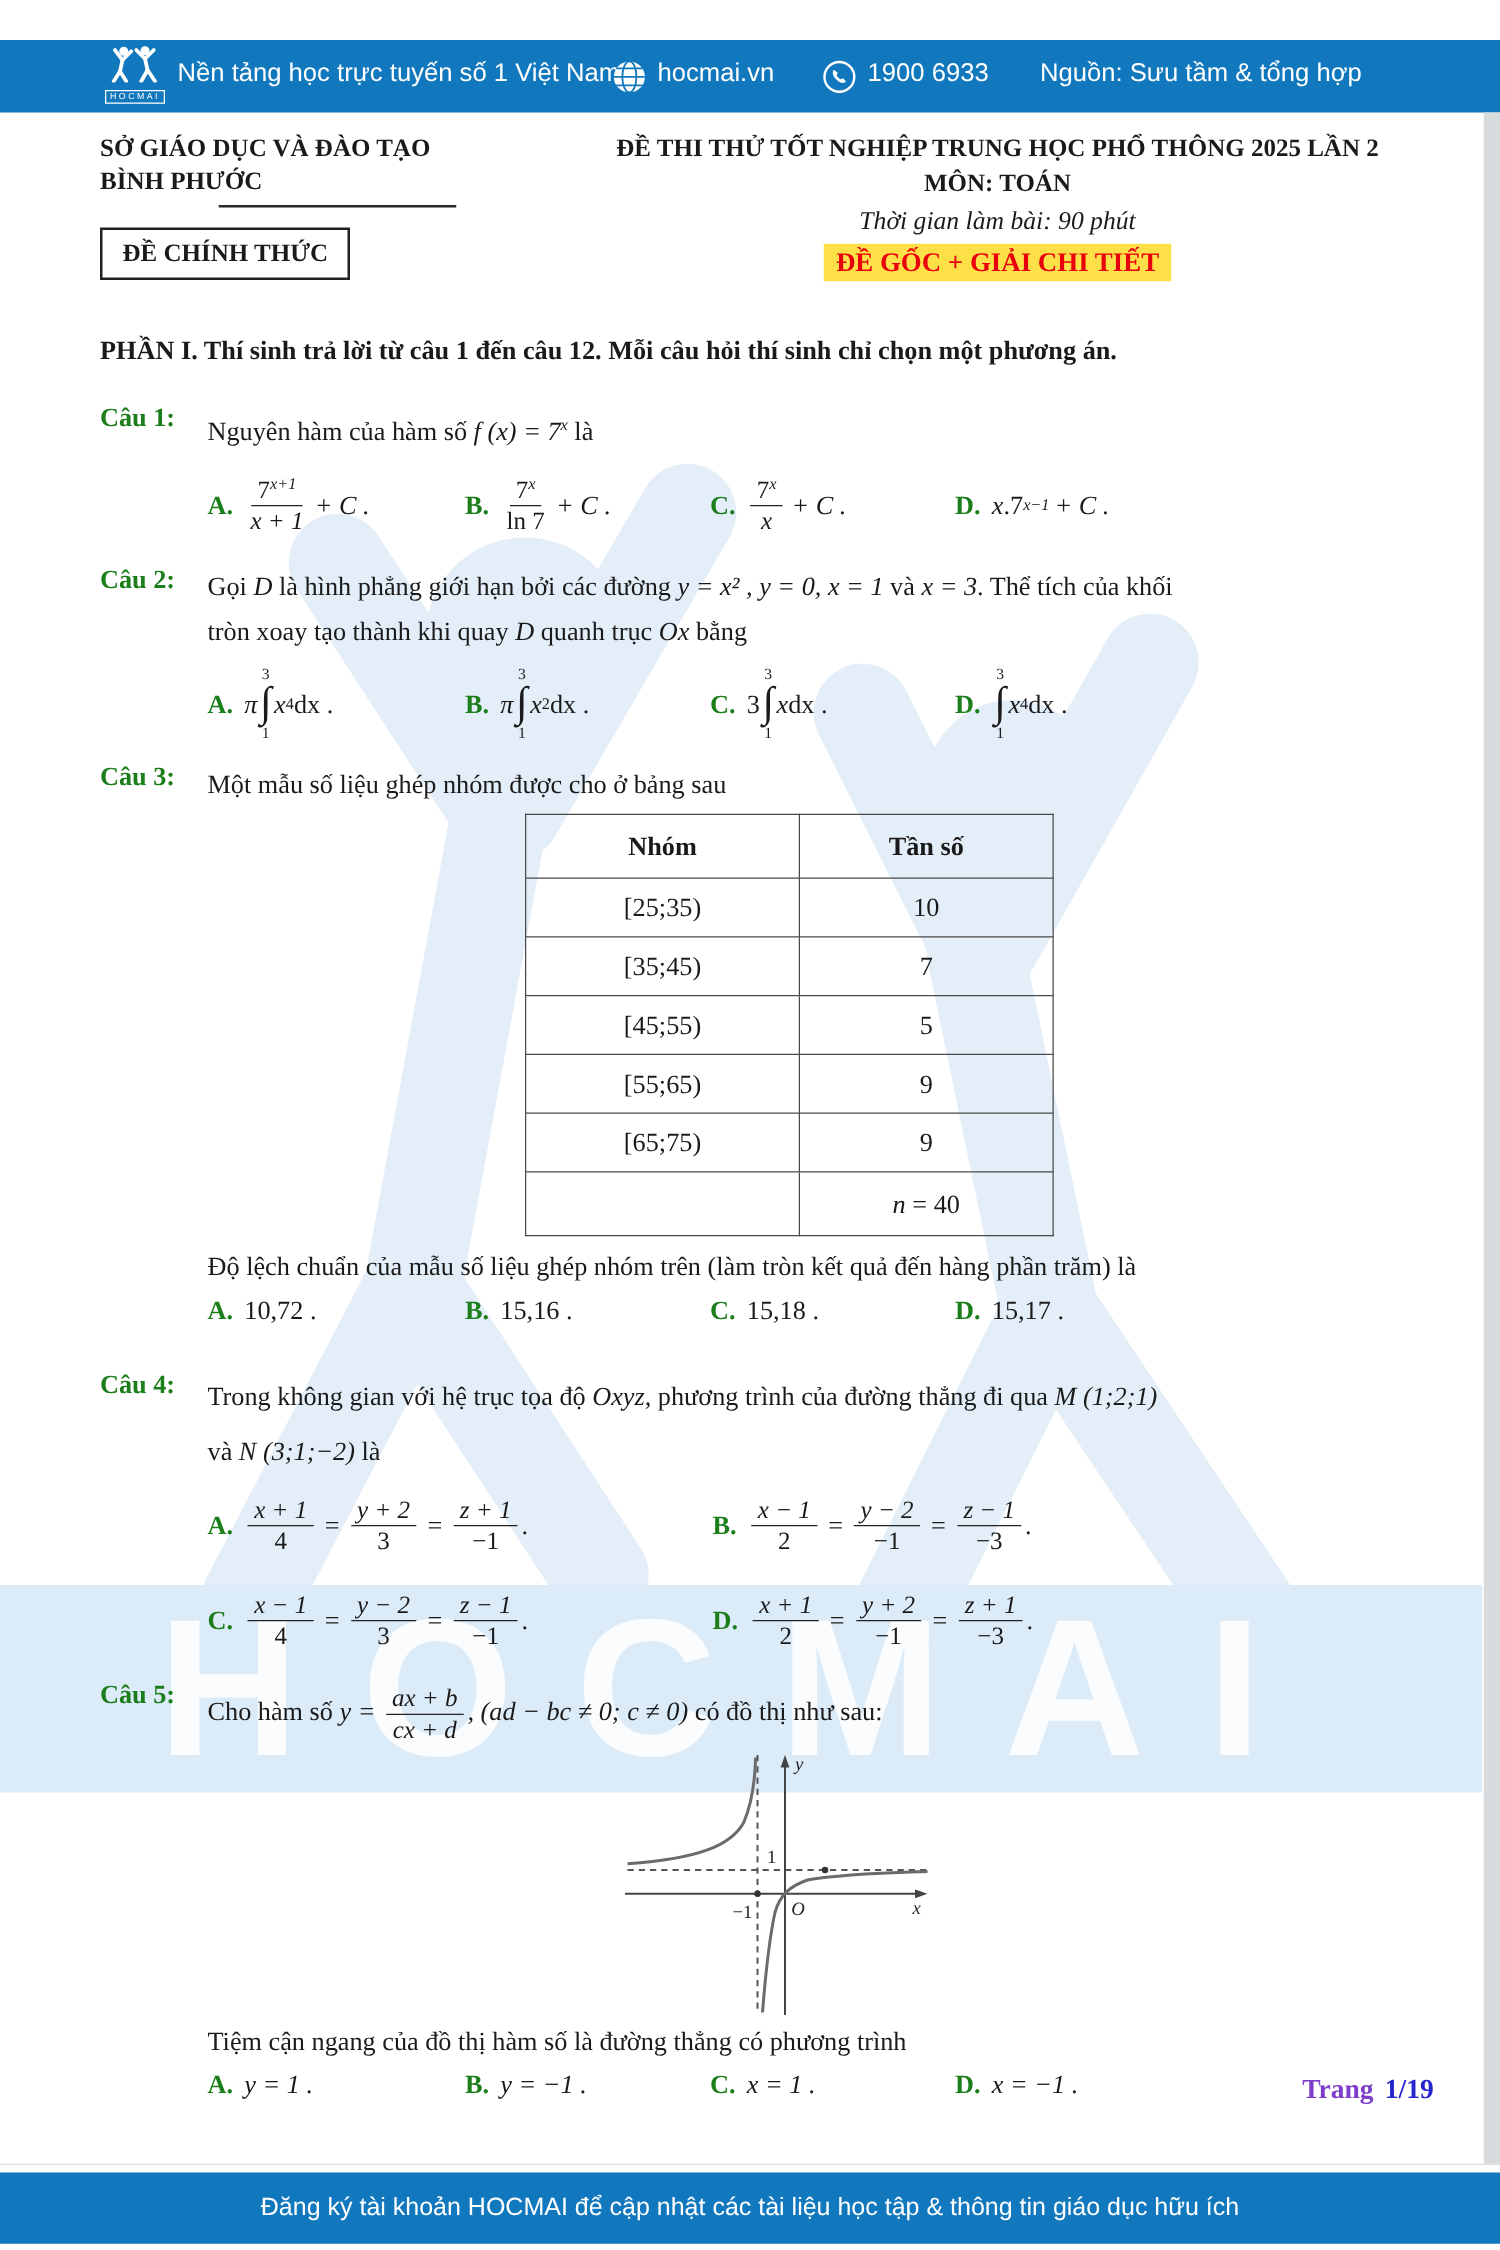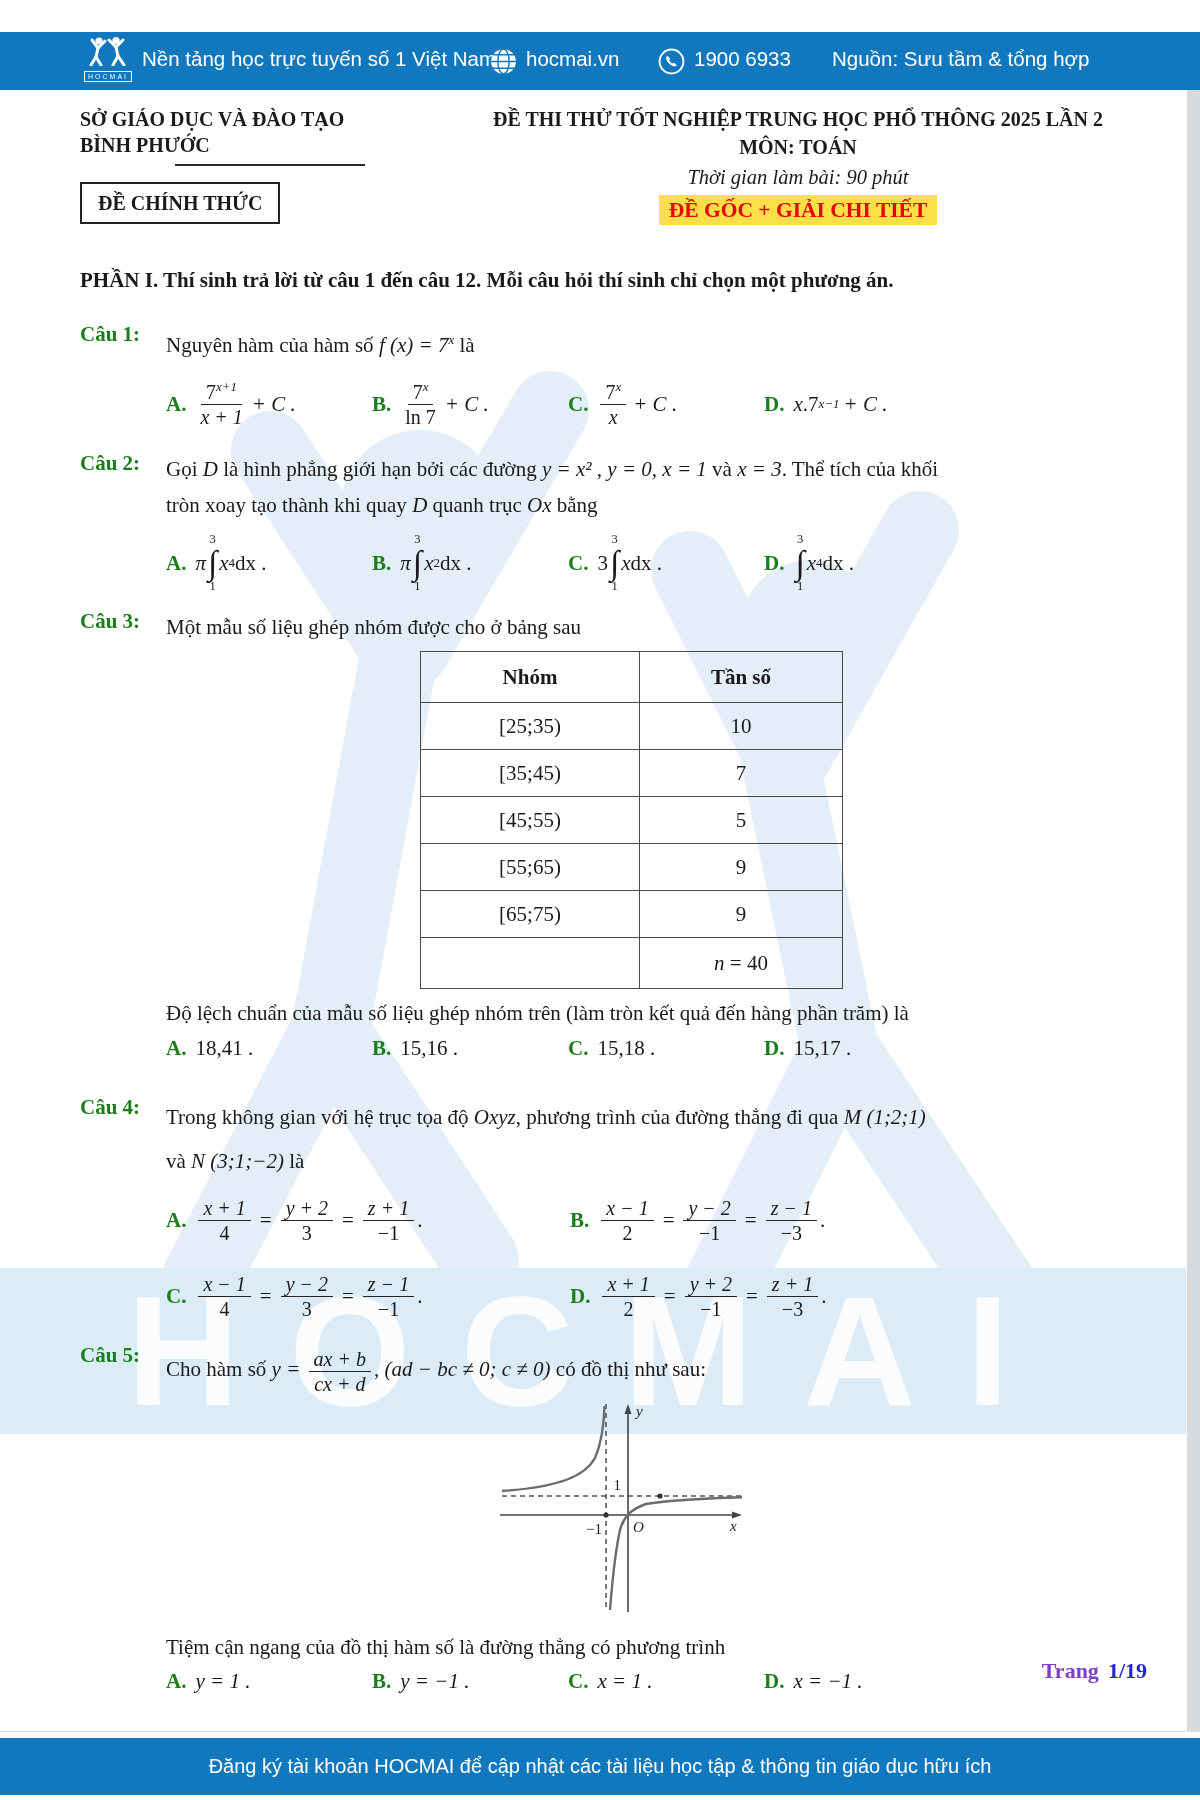--- a/index.html
+++ b/index.html
@@ -303,21 +303,21 @@
       <tr class="total-row">
         <td></td>
         <td><span class="mi">n</span> <span>= 40</span></td>
       </tr>
     </tbody>
       </table>
     <div style="margin-left:86px;margin-top:8px;font-size:21px;line-height:32px;">Độ lệch chuẩn của mẫu số liệu ghép nhóm trên (làm tròn kết quả đến hàng phần trăm) là</div>
     <div class="optgrid q3opts">
       <div class="opt">
           <span class="olet">A.</span>
-          <span>18,41 .</span>
+          <span>10,72 .</span>
         </div>
       <div class="opt">
           <span class="olet">B.</span>
           <span>15,16 .</span>
         </div>
       <div class="opt">
           <span class="olet">C.</span>
           <span>15,18 .</span>
         </div>
       <div class="opt">
@@ -441,21 +441,21 @@
         <circle cx="116" cy="115" r="2.6" fill="#333"></circle>
         <circle cx="170" cy="96" r="2.6" fill="#333"></circle>
 
         <text x="146" y="16" class="gtext gital">y</text>
         <text x="240" y="131" class="gtext gital">x</text>
         <text x="143" y="132" class="gtext gital">O</text>
         <text x="131" y="90" class="gtext" text-anchor="end">1</text>
         <text x="112" y="134" class="gtext" text-anchor="end">−1</text>
       </svg>
     </div>
-    <div style="margin-left:86px;margin-top:16px;font-size:21px;line-height:32px;">Tiệm cận ngang của đồ thị hàm số là đường thẳng có phương trình</div>
+    <div style="margin-left:86px;margin-top:2px;font-size:21px;line-height:32px;">Tiệm cận ngang của đồ thị hàm số là đường thẳng có phương trình</div>
     <div class="optgrid q3opts">
       <div class="opt">
           <span class="olet">A.</span>
           <span class="mi">y = 1 .</span>
         </div>
       <div class="opt">
           <span class="olet">B.</span>
           <span class="mi">y = −1 .</span>
         </div>
       <div class="opt">

